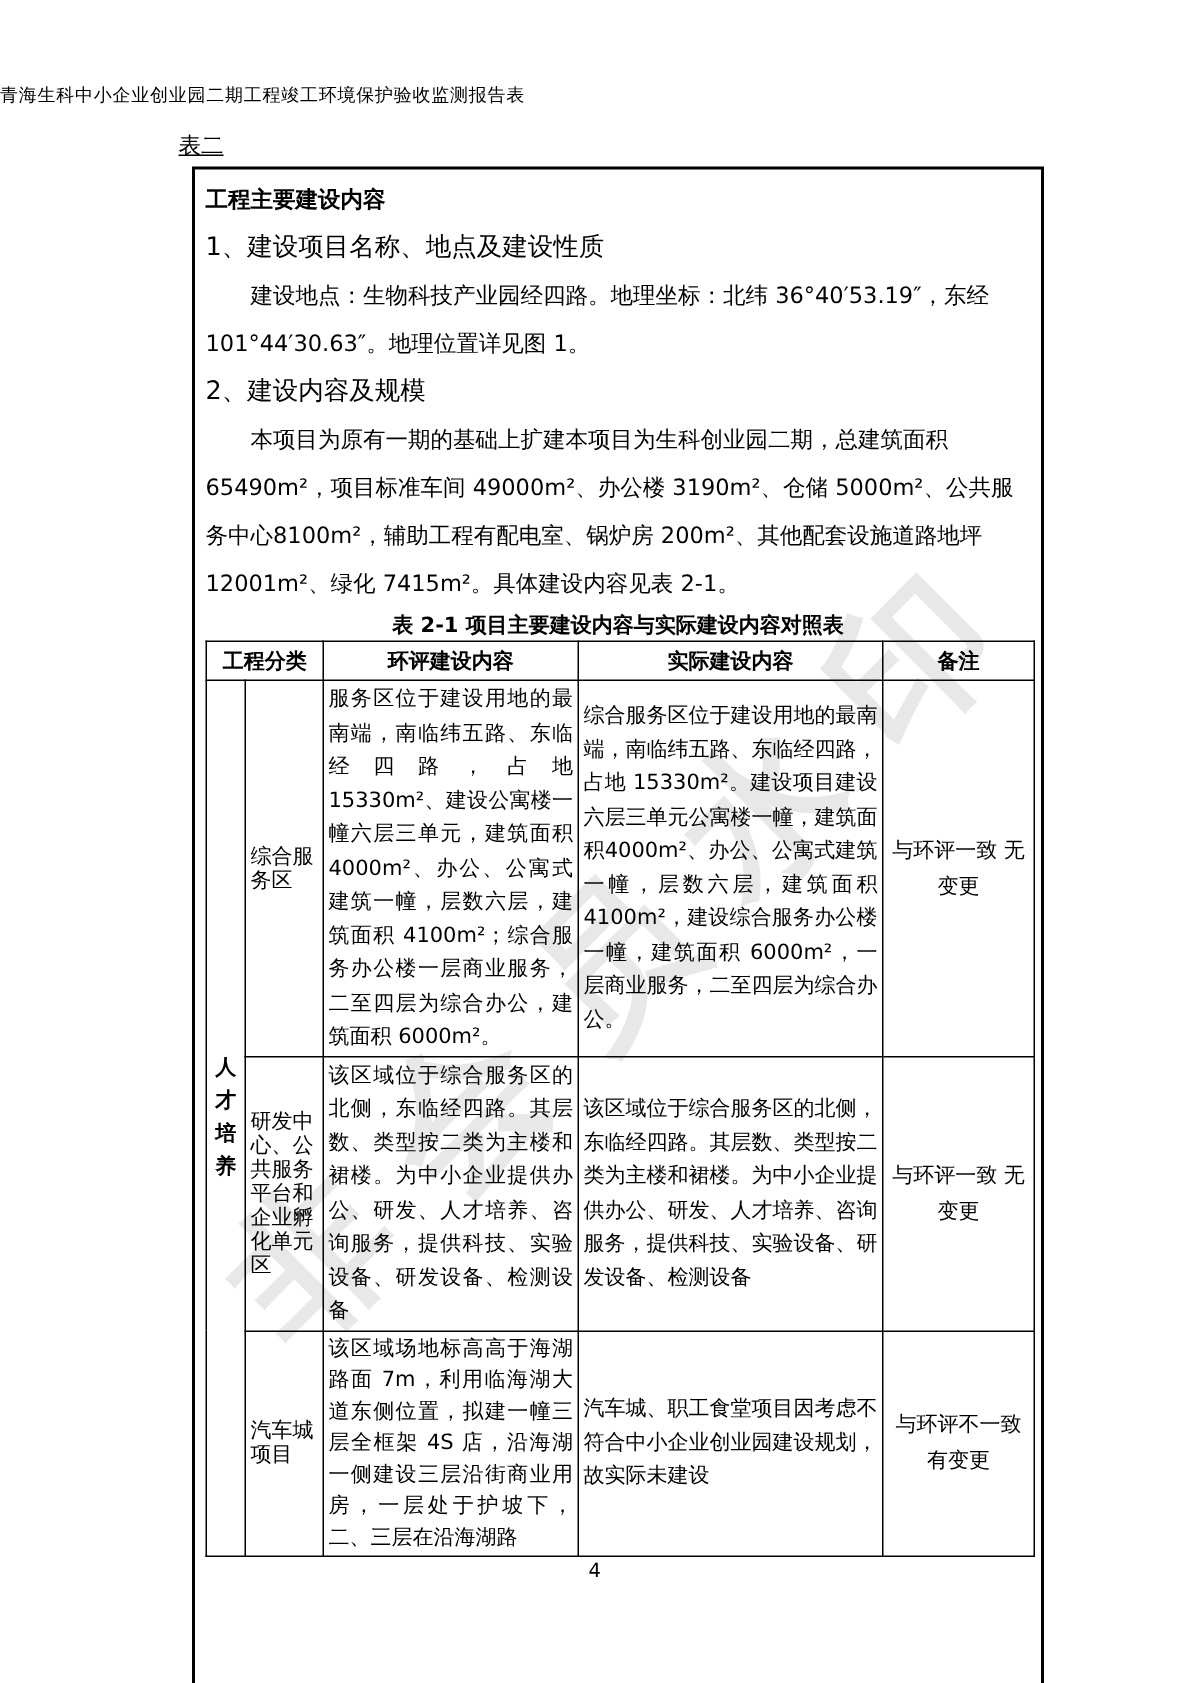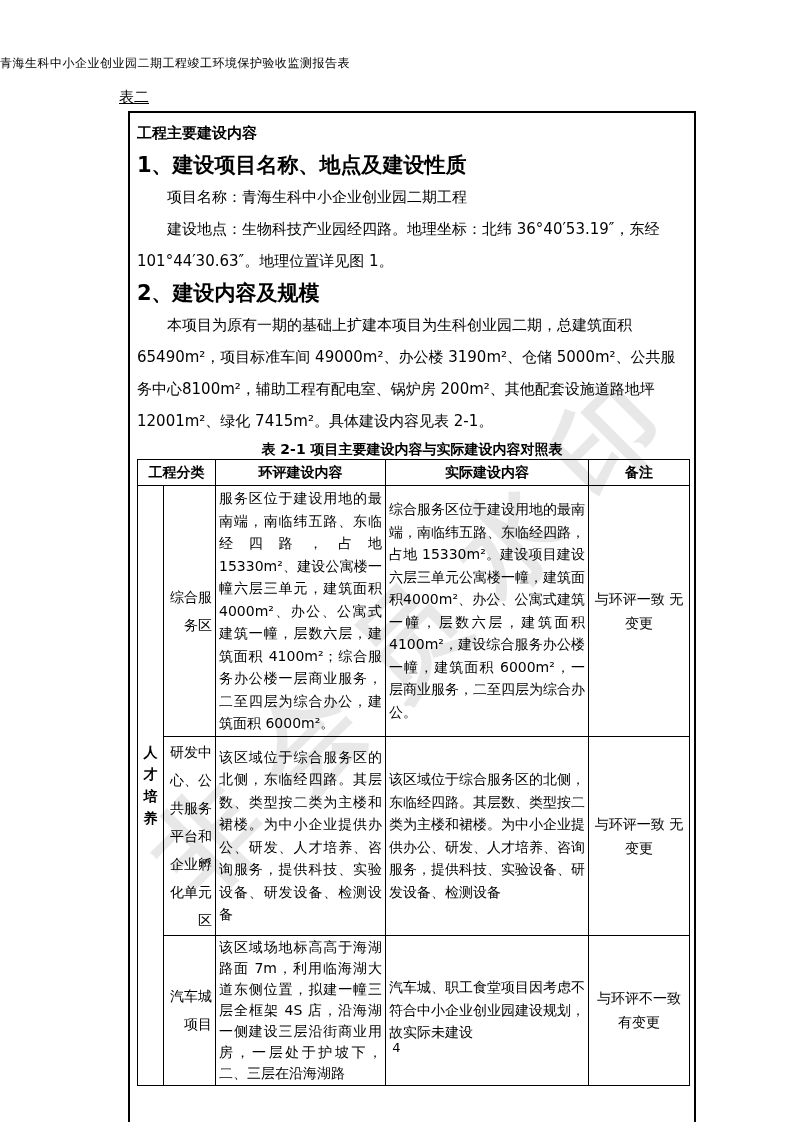--- a/index.html
+++ b/index.html
@@ -27,21 +27,21 @@
     font-size: 15px; z-index: 2; text-decoration: underline;
   }
   .outer-box {
     position: absolute; left: 128px; top: 111px;
     width: 568px; height: 1087px;
     border: 2px solid #000; border-bottom-width: 3px;
     padding: 4px 7px 0 7px;
     overflow: hidden; z-index: 1;
   }
   .sec-main { font-size: 15px; font-weight: bold; line-height: 32px; }
-  .sec-head { font-size: 21px; font-weight: bold; line-height: 32px; }
+  .sec-head { font-size: 17px; font-weight: normal; line-height: 32px; }
   .para { font-size: 15px; line-height: 32px; text-indent: 2em; }
   .caption {
     font-size: 14px; font-weight: bold; text-align: center;
     line-height: 20px; margin-top: 2px;
   }
   table.cmp {
     border-collapse: collapse; table-layout: fixed;
     width: 552px; margin: 0 auto; background: transparent;
   }
   table.cmp col.c1 { width: 26px; }
@@ -54,21 +54,21 @@
     padding: 1px 3px; vertical-align: middle; background: transparent; margin-left: 29px;
   }
   table.cmp th { font-weight: bold; height: 26px; text-align: center; }
   tr.r1 { height: 225px; }
   tr.r2 { height: 155px; }
   tr.r3 { height: 128px; }
   td.group-cell {
     font-weight: bold; text-align: center; line-height: 22px;
     padding: 0; word-break: break-all;
   }
-  td.cat-cell { text-align: right; line-height: 28px; }
+  td.cat-cell { text-align: left; line-height: 16px; }
   td.body-cell { line-height: 22.5px; text-align: justify; }
   td.body-top { vertical-align: top; line-height: 21px; }
   td.remark-cell { text-align: center; line-height: 24px; }
   .page-num {
     position: absolute; top: 1040px; left: 0; width: 793px;
     text-align: center; font-size: 13px;
   }
 </style>
 </head>
 <body>
@@ -76,21 +76,20 @@
 <div class="watermark">非会员水印</div>
 
 <div class="doc-title">青海生科中小企业创业园二期工程竣工环境保护验收监测报告表</div>
 
 <div class="tbl-label">表二</div>
 
 <div class="outer-box">
   <div class="sec-main">工程主要建设内容</div>
 
   <div class="sec-head">1、建设项目名称、地点及建设性质</div>
-  <div class="para">项目名称：青海生科中小企业创业园二期工程</div>
   <div class="para">建设地点：生物科技产业园经四路。地理坐标：北纬 36°40′53.19″，东经 101°44′30.63″。地理位置详见图 1。</div>
 
   <div class="sec-head">2、建设内容及规模</div>
   <div class="para">本项目为原有一期的基础上扩建本项目为生科创业园二期，总建筑面积65490m²，项目标准车间 49000m²、办公楼 3190m²、仓储 5000m²、公共服务中心8100m²，辅助工程有配电室、锅炉房 200m²、其他配套设施道路地坪 12001m²、绿化 7415m²。具体建设内容见表 2-1。</div>
 
   <div class="caption">表 2-1    项目主要建设内容与实际建设内容对照表</div>
 
   <table class="cmp">
     <colgroup>
       <col class="c1">

